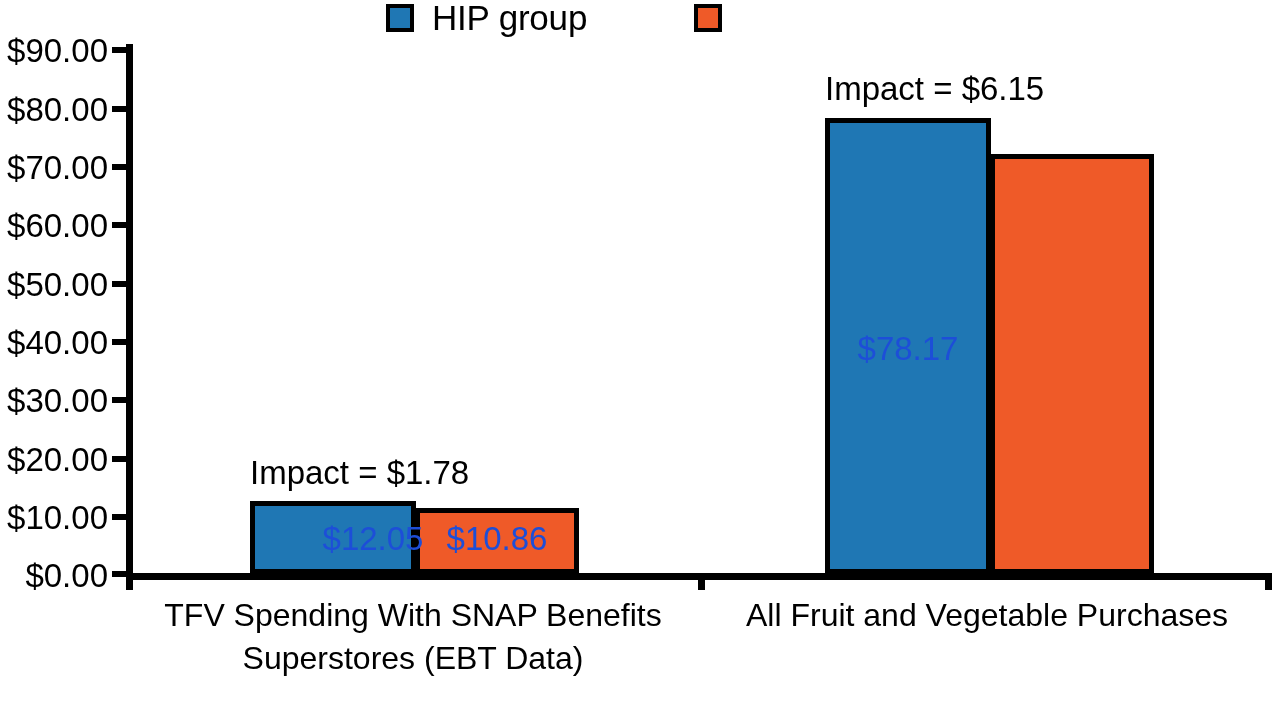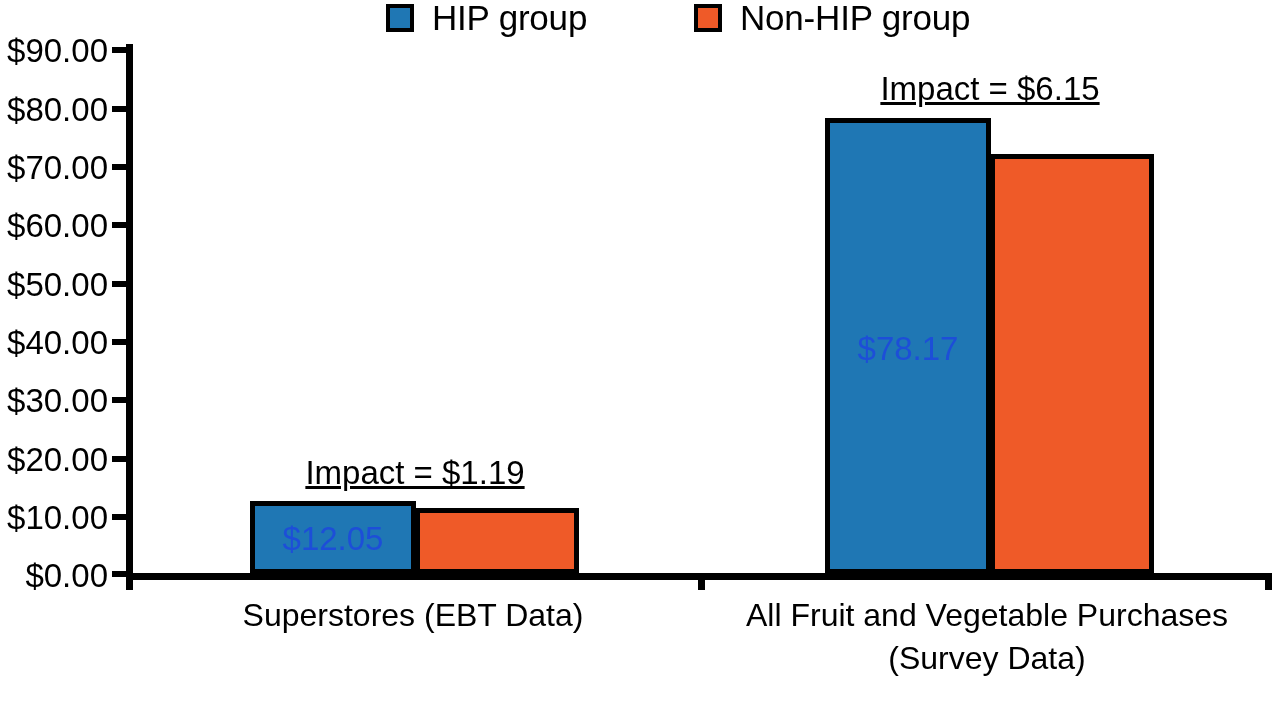--- a/index.html
+++ b/index.html
@@ -120,23 +120,21 @@
     line-height: 33px;
     white-space: nowrap;
     text-align: center;
   }
 
   .impact-label {
     position: absolute;
     font-size: 33px;
     line-height: 33px;
     white-space: nowrap;
-    text-align: center;
     color: #000000;
-    text-decoration: underline;
   }
 
   
   .cat-label {
     position: absolute;
     text-align: center;
     font-size: 32px;
     line-height: 43px;
     color: #000000;
   }
@@ -147,21 +145,20 @@
 
 <div id="chart-root">
 
   <div class="legend">
     <div class="legend-entry" id="legend-hip">
       <span class="legend-swatch" style="background:#1f77b4"></span>
       <span class="legend-label">HIP group</span>
     </div>
     <div class="legend-entry" id="legend-nonhip">
       <span class="legend-swatch" style="background:#ef5a28"></span>
-      <span class="legend-label">Non-HIP group</span>
     </div>
   </div>
 
   <div class="plot">
 
     <div class="y-spine"></div>
 
     <div class="y-tick" style="top:47px"></div>
     <div class="y-tick" style="top:106px"></div>
     <div class="y-tick" style="top:164px"></div>
@@ -185,34 +182,35 @@
     <div class="y-tick-label" style="top:559px">$0.00</div>
 
     <div class="x-spine"></div>
     <div class="x-tick" style="left:126px"></div>
     <div class="x-tick" style="left:698px"></div>
     <div class="x-tick" style="left:1265px"></div>
 
     <div class="bar" style="left:250px; top:501px; width:166px; height:73px; background:#1f77b4"></div>
     <div class="bar" style="left:415px; top:508px; width:164px; height:66px; background:#ef5a28"></div>
 
-    <div class="bar-value" style="left:250px; top:522px; width:166px;">$12.05</div>
-
-    <div class="impact-label" style="left:250px; top:456px; width:330px;">Impact = $1.19</div>
+    <div class="bar-value" style="left:250px; top:522px; width:166px;padding-left:40px;">$12.05</div>
+    <div class="bar-value" style="left:415px; top:522px; width:164px;">$10.86</div>
+
+    <div class="impact-label" style="left:250px; top:456px; width:330px;">Impact = $1.78</div>
 
     <div class="bar" style="left:825px; top:118px; width:166px; height:456px; background:#1f77b4"></div>
     <div class="bar" style="left:990px; top:154px; width:164px; height:420px; background:#ef5a28"></div>
 
     <div class="bar-value" style="left:825px; top:332px; width:166px;">$78.17</div>
 
     <div class="impact-label" style="left:825px; top:72px; width:330px;">Impact = $6.15</div>
 
     <div class="cat-label" style="left:128px; top:594px; width:570px;">
+      <span class="line">TFV Spending With SNAP Benefits</span>
       <span class="line">Superstores (EBT Data)</span>
     </div>
 
     <div class="cat-label" style="left:702px; top:594px; width:570px;">
       <span class="line">All Fruit and Vegetable Purchases</span>
-      <span class="line">(Survey Data)</span>
     </div>
 
   </div>
 </div>
 
 </body></html>

